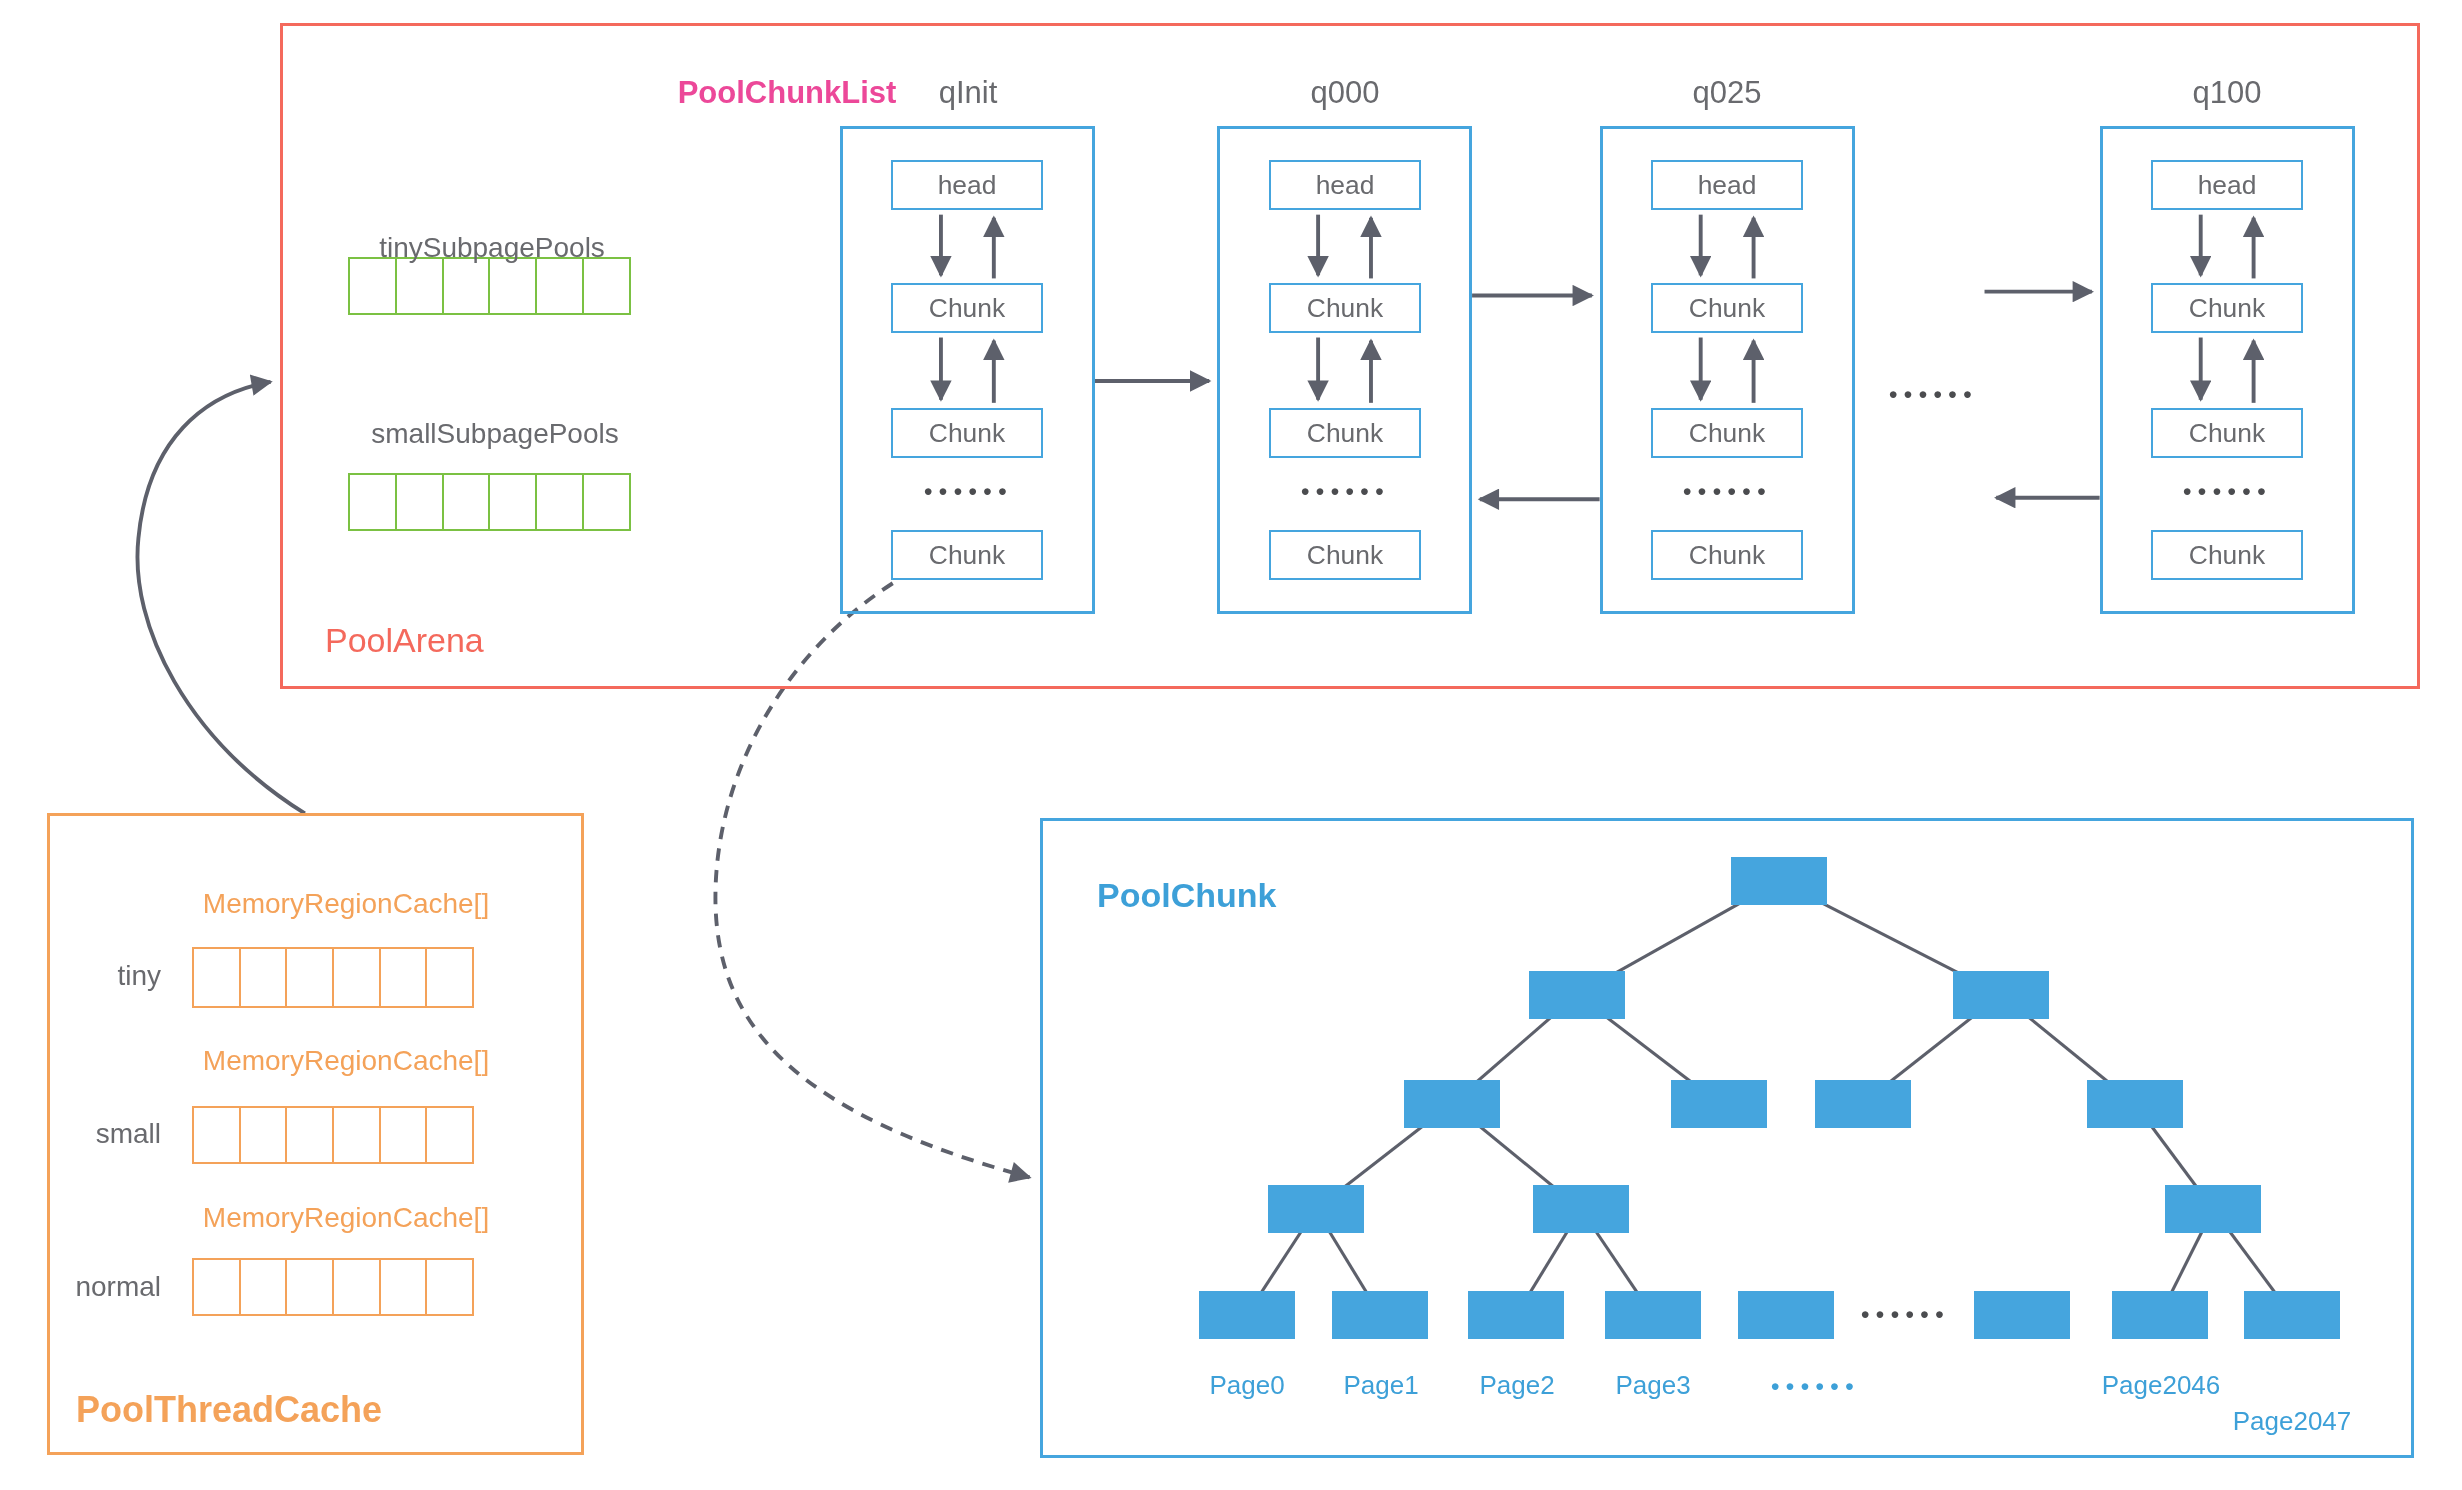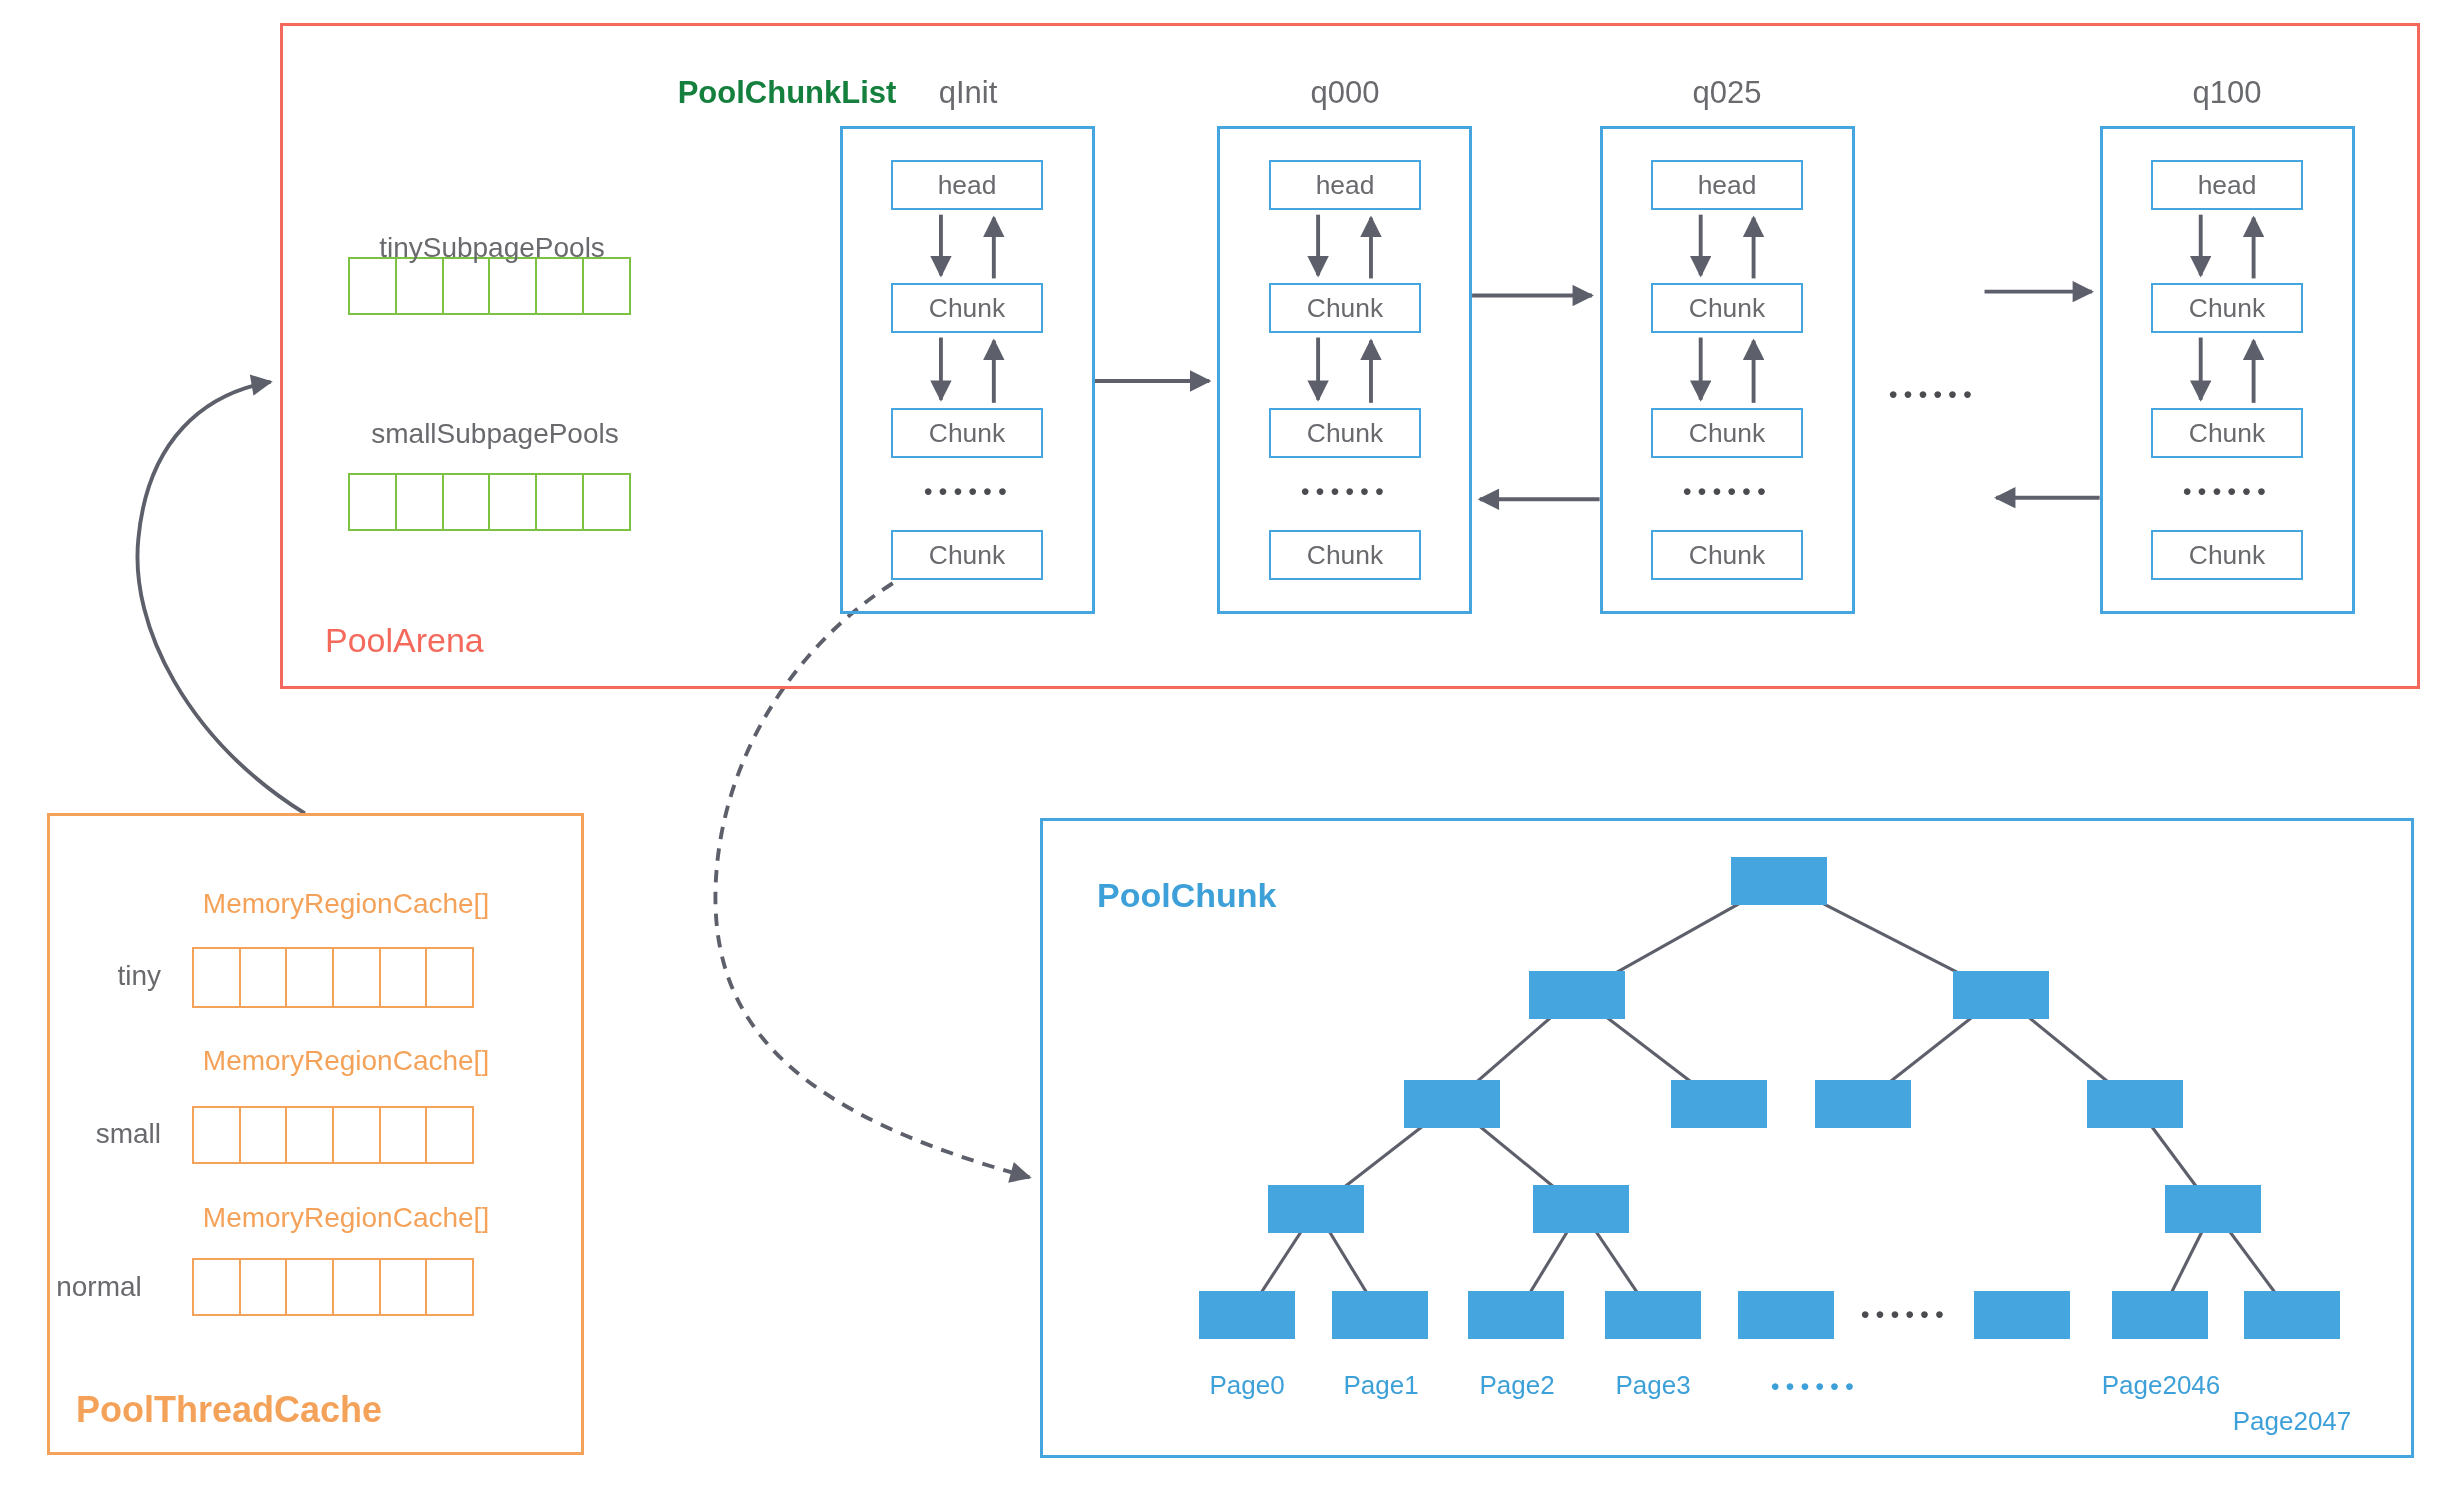--- a/index.html
+++ b/index.html
@@ -12,21 +12,21 @@
   .blue-box{border:3.1px solid #45a5de;}
   .orange-box{border:3.1px solid #f4a259;}
   .title{position:absolute;z-index:3;white-space:nowrap;}
   .t-red{color:#f4695c;font-size:34px;font-weight:500;}
   .t-orange{color:#f4a259;font-size:36px;font-weight:600;}
   .t-blue{color:#3da0d8;font-size:34px;font-weight:600;}
   .lbl{position:absolute;z-index:3;white-space:nowrap;color:#696a6e;}
   .lbl-center{transform:translateX(-50%);text-align:center;}
   .gray36{font-size:28px;}
   .gray40{font-size:31px;}
-  .blue-lbl{color:#15803d;font-weight:600;font-size:31px;}
+  .blue-lbl{color:#ec4899;font-weight:600;font-size:31px;}
   .orange-lbl{color:#f4a259;font-size:28px;font-weight:500;}
   .cells{position:absolute;display:flex;background:#fff;z-index:2;}
   .cells.green{border:2.3px solid #7bc143;}
   .cells.orange{border:2.3px solid #f4a259;}
   .cells>div{flex:1;}
   .cells.green>div{border-right:2.3px solid #7bc143;}
   .cells.orange>div{border-right:2.3px solid #f4a259;}
   .cells>div:last-child{border-right:none !important;}
   .col-frame{position:absolute;border:3.1px solid #45a5de;z-index:2;background:transparent;}
   .node-box{position:absolute;border:2.3px solid #45a5de;background:#fff;z-index:2;
@@ -161,21 +161,21 @@
       <div class="lbl gray36" style="left: 37px; top: 1118px; width: 124px; text-align: right;">small</div>
       <div class="cells orange" style="left: 192px; top: 1106px; width: 282px; height: 58px;">
         <div></div>
         <div></div>
         <div></div>
         <div></div>
         <div></div>
         <div></div>
       </div>
       <div class="lbl lbl-center orange-lbl" style="left: 346px; top: 1202px;">MemoryRegionCache[]</div>
-      <div class="lbl gray36" style="left: 37px; top: 1271px; width: 124px; text-align: center;">normal</div>
+      <div class="lbl gray36" style="left: 37px; top: 1271px; width: 124px; text-align: right;">normal</div>
       <div class="cells orange" style="left: 192px; top: 1258px; width: 282px; height: 58px;">
         <div></div>
         <div></div>
         <div></div>
         <div></div>
         <div></div>
         <div></div>
       </div>
     </div>
 

